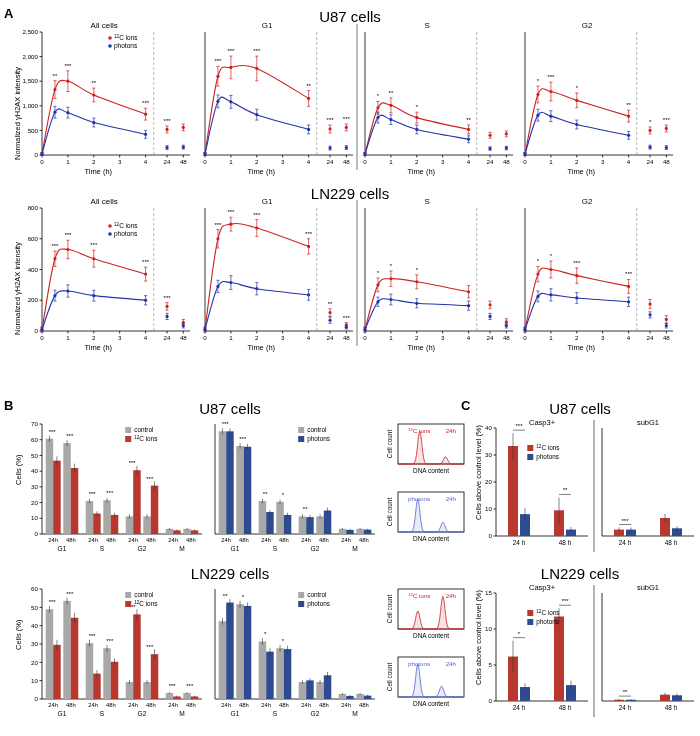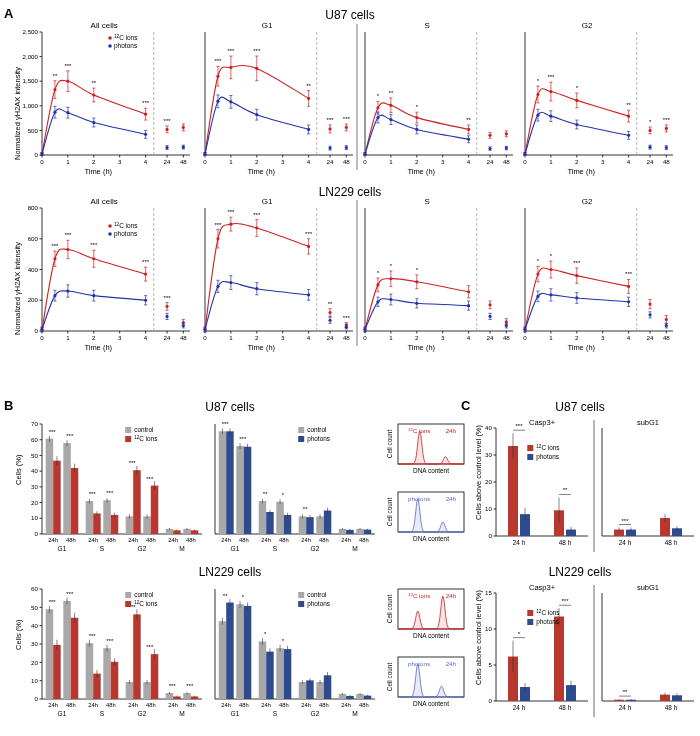--- a/index.html
+++ b/index.html
@@ -1,18 +1,18 @@
 <!DOCTYPE html>
 <html><head>
 <meta charset="utf-8">
 <style>
   html,body{margin:0;padding:0;background:#ffffff;}
   body{width:700px;height:736px;font-family:"Liberation Sans",sans-serif;color:#000;position:relative;overflow:hidden;}
   .panel-letter{position:absolute;font-size:13px;font-weight:bold;}
-  .ttl{position:absolute;font-size:12px;text-align:center;}
+  .ttl{position:absolute;font-size:15px;text-align:center;}
   .axl-y{position:absolute;font-size:7.5px;transform-origin:0 0;transform:rotate(-90deg);white-space:nowrap;}
   svg{position:absolute;overflow:visible;}
 </style>
 </head>
 <body>
 
 <div class="panel-letter" style="left:4px;top:6px;">A</div>
 <div class="ttl" style="left:0;top:8px;width:700px;">U87 cells</div>
 <div class="axl-y" style="left:13px;top:160px;">Normalized γH2AX intensity</div>
 

